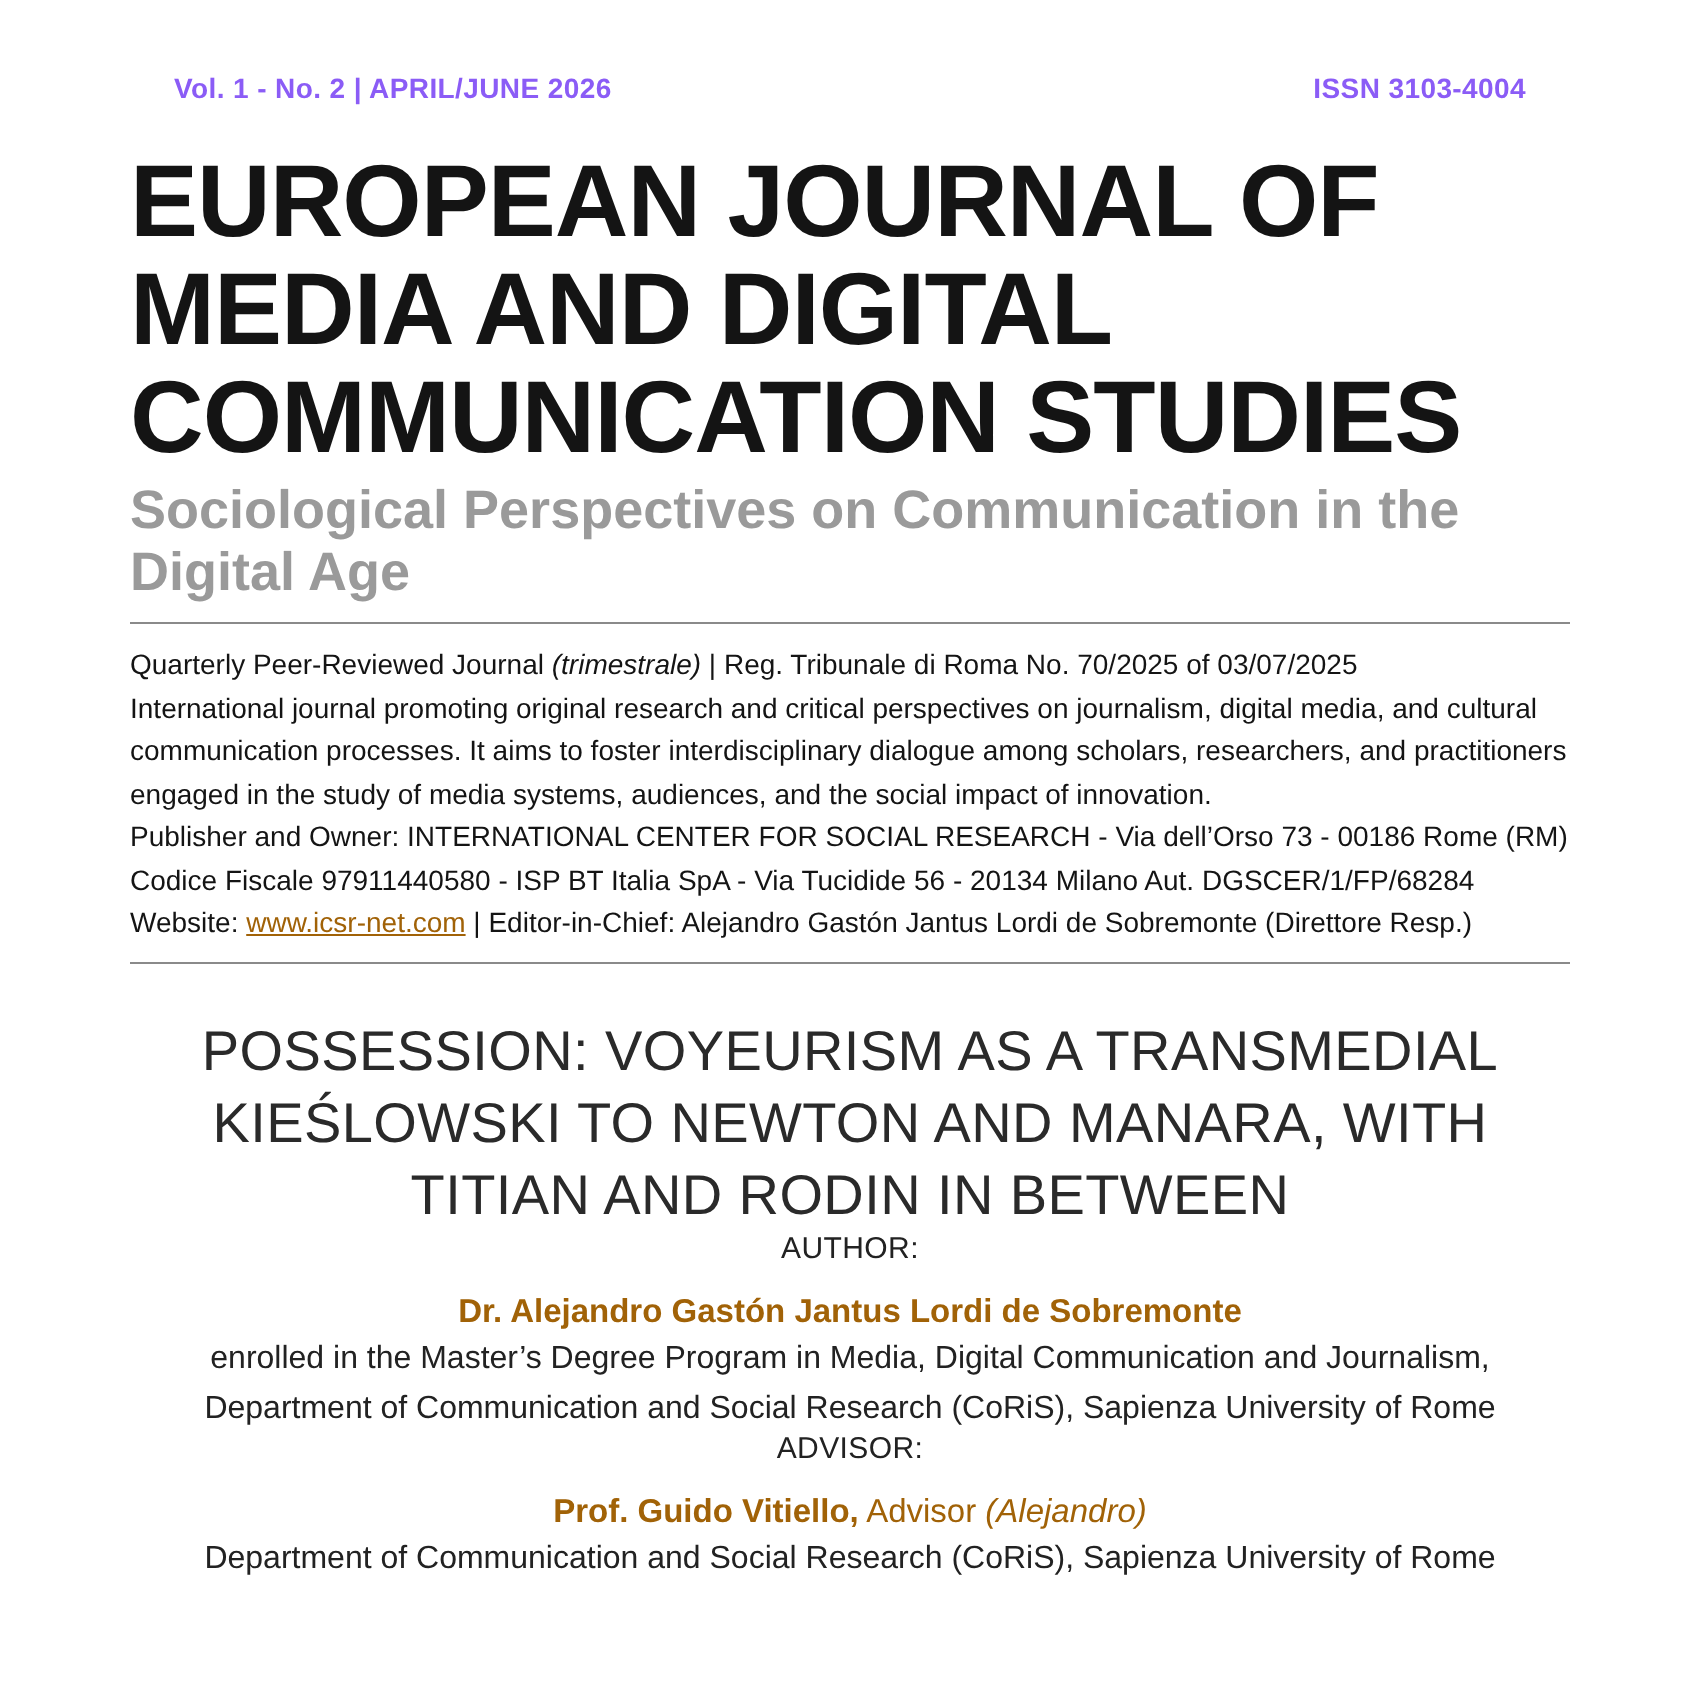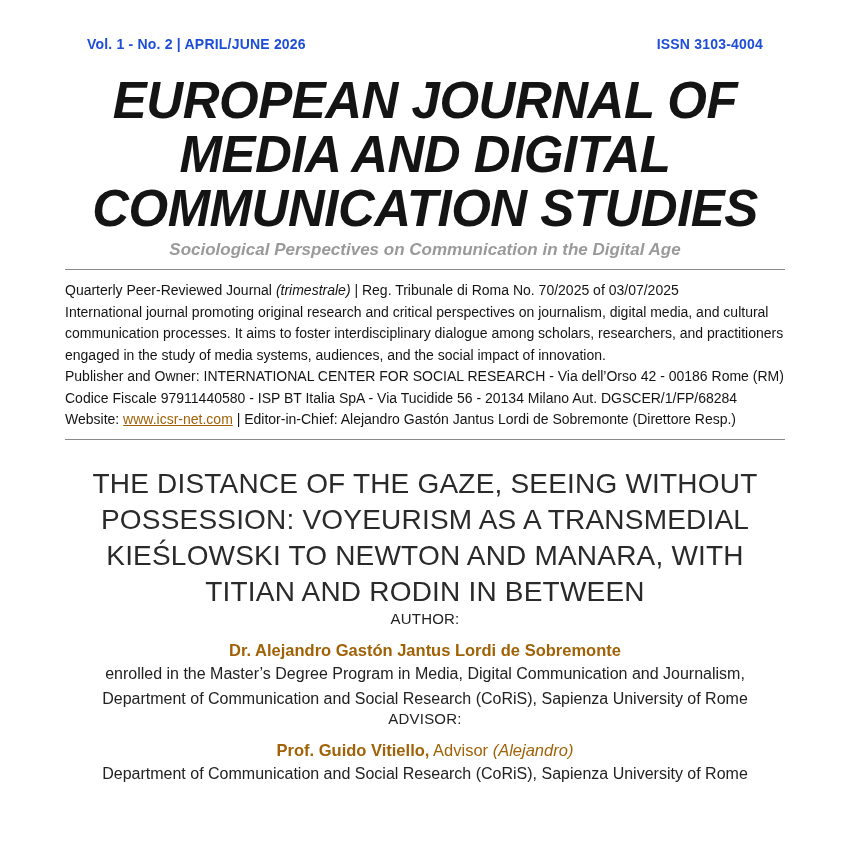--- a/index.html
+++ b/index.html
@@ -7,32 +7,32 @@
     width:850px;height:850px;overflow:hidden;
     font-family:"Liberation Sans","DejaVu Sans",sans-serif;
     color:#161616;
   }
   .page{width:850px;height:850px;box-sizing:border-box;padding:36px 65px 0 65px;}
 
   
   .header-row{
     display:flex;justify-content:space-between;align-items:baseline;
     font-size:14px;font-weight:700;letter-spacing:.2px;
-    padding:0 22px 0 22px;margin-bottom:22px;color:#1d4ed8;
+    padding:0 22px 0 22px;margin-bottom:22px;color:#8b5cf6;
   }
 
   
-  .masthead{text-align:center;font-style:italic;}
+  .masthead{text-align:left;}
   .masthead-title{
     font-size:51px;line-height:54px;font-weight:800;
     letter-spacing:-.5px;color:#141414;
   }
   .masthead-title span{display:block;}
   .masthead-subtitle{
-    margin-top:4px;font-size:17px;font-weight:700;color:#9a9a9a;
+    margin-top:4px;font-size:27px;font-weight:700;color:#9a9a9a;
   }
   .rule{border:none;border-top:1.5px solid #8a8a8a;margin:9px 0 0 0;}
 
   
   .imprint{
     margin-top:10px;text-align:left;
     font-size:14px;line-height:21.5px;color:#141414;
   }
   .imprint .nowrap{white-space:nowrap;}
   .imprint .bold{font-weight:700;}
@@ -79,31 +79,30 @@
     <div class="masthead-subtitle">Sociological Perspectives on Communication in the Digital Age</div>
   </div>
 
   <hr class="rule">
 
   <div class="imprint">
     <div class="nowrap">
       <span>Quarterly Peer-Reviewed Journal </span><span class="italic">(trimestrale)</span><span> | Reg. Tribunale di Roma No. 70/2025 of 03/07/2025</span>
     </div>
     <div>International journal promoting original research and critical perspectives on journalism, digital media, and cultural communication processes. It aims to foster interdisciplinary dialogue among scholars, researchers, and practitioners engaged in the study of media systems, audiences, and the social impact of innovation.</div>
-    <div class="nowrap">Publisher and Owner: INTERNATIONAL CENTER FOR SOCIAL RESEARCH - Via dell’Orso 42 - 00186 Rome (RM)</div>
+    <div class="nowrap">Publisher and Owner: INTERNATIONAL CENTER FOR SOCIAL RESEARCH - Via dell’Orso 73 - 00186 Rome (RM)</div>
     <div class="nowrap">Codice Fiscale 97911440580 - ISP BT Italia SpA - Via Tucidide 56 - 20134 Milano Aut. DGSCER/1/FP/68284</div>
     <div class="nowrap">
       <span>Website: </span><a>www.icsr-net.com</a><span> | Editor-in-Chief: Alejandro Gastón Jantus Lordi de Sobremonte (Direttore Resp.)</span>
     </div>
   </div>
 
   <hr class="rule2">
 
   <div class="article-title">
-    <span>THE DISTANCE OF THE GAZE, SEEING WITHOUT</span>
     <span>POSSESSION: VOYEURISM AS A TRANSMEDIAL</span>
     <span>KIEŚLOWSKI TO NEWTON AND MANARA, WITH</span>
     <span>TITIAN AND RODIN IN BETWEEN</span>
   </div>
 
   <div class="byline">
     <div class="section-label">AUTHOR:</div>
     <div class="person-name">Dr. Alejandro Gastón Jantus Lordi de Sobremonte</div>
     <div class="person-line">enrolled in the Master’s Degree Program in Media, Digital Communication and Journalism,</div>
     <div class="person-line">Department of Communication and Social Research (CoRiS), Sapienza University of Rome</div>

